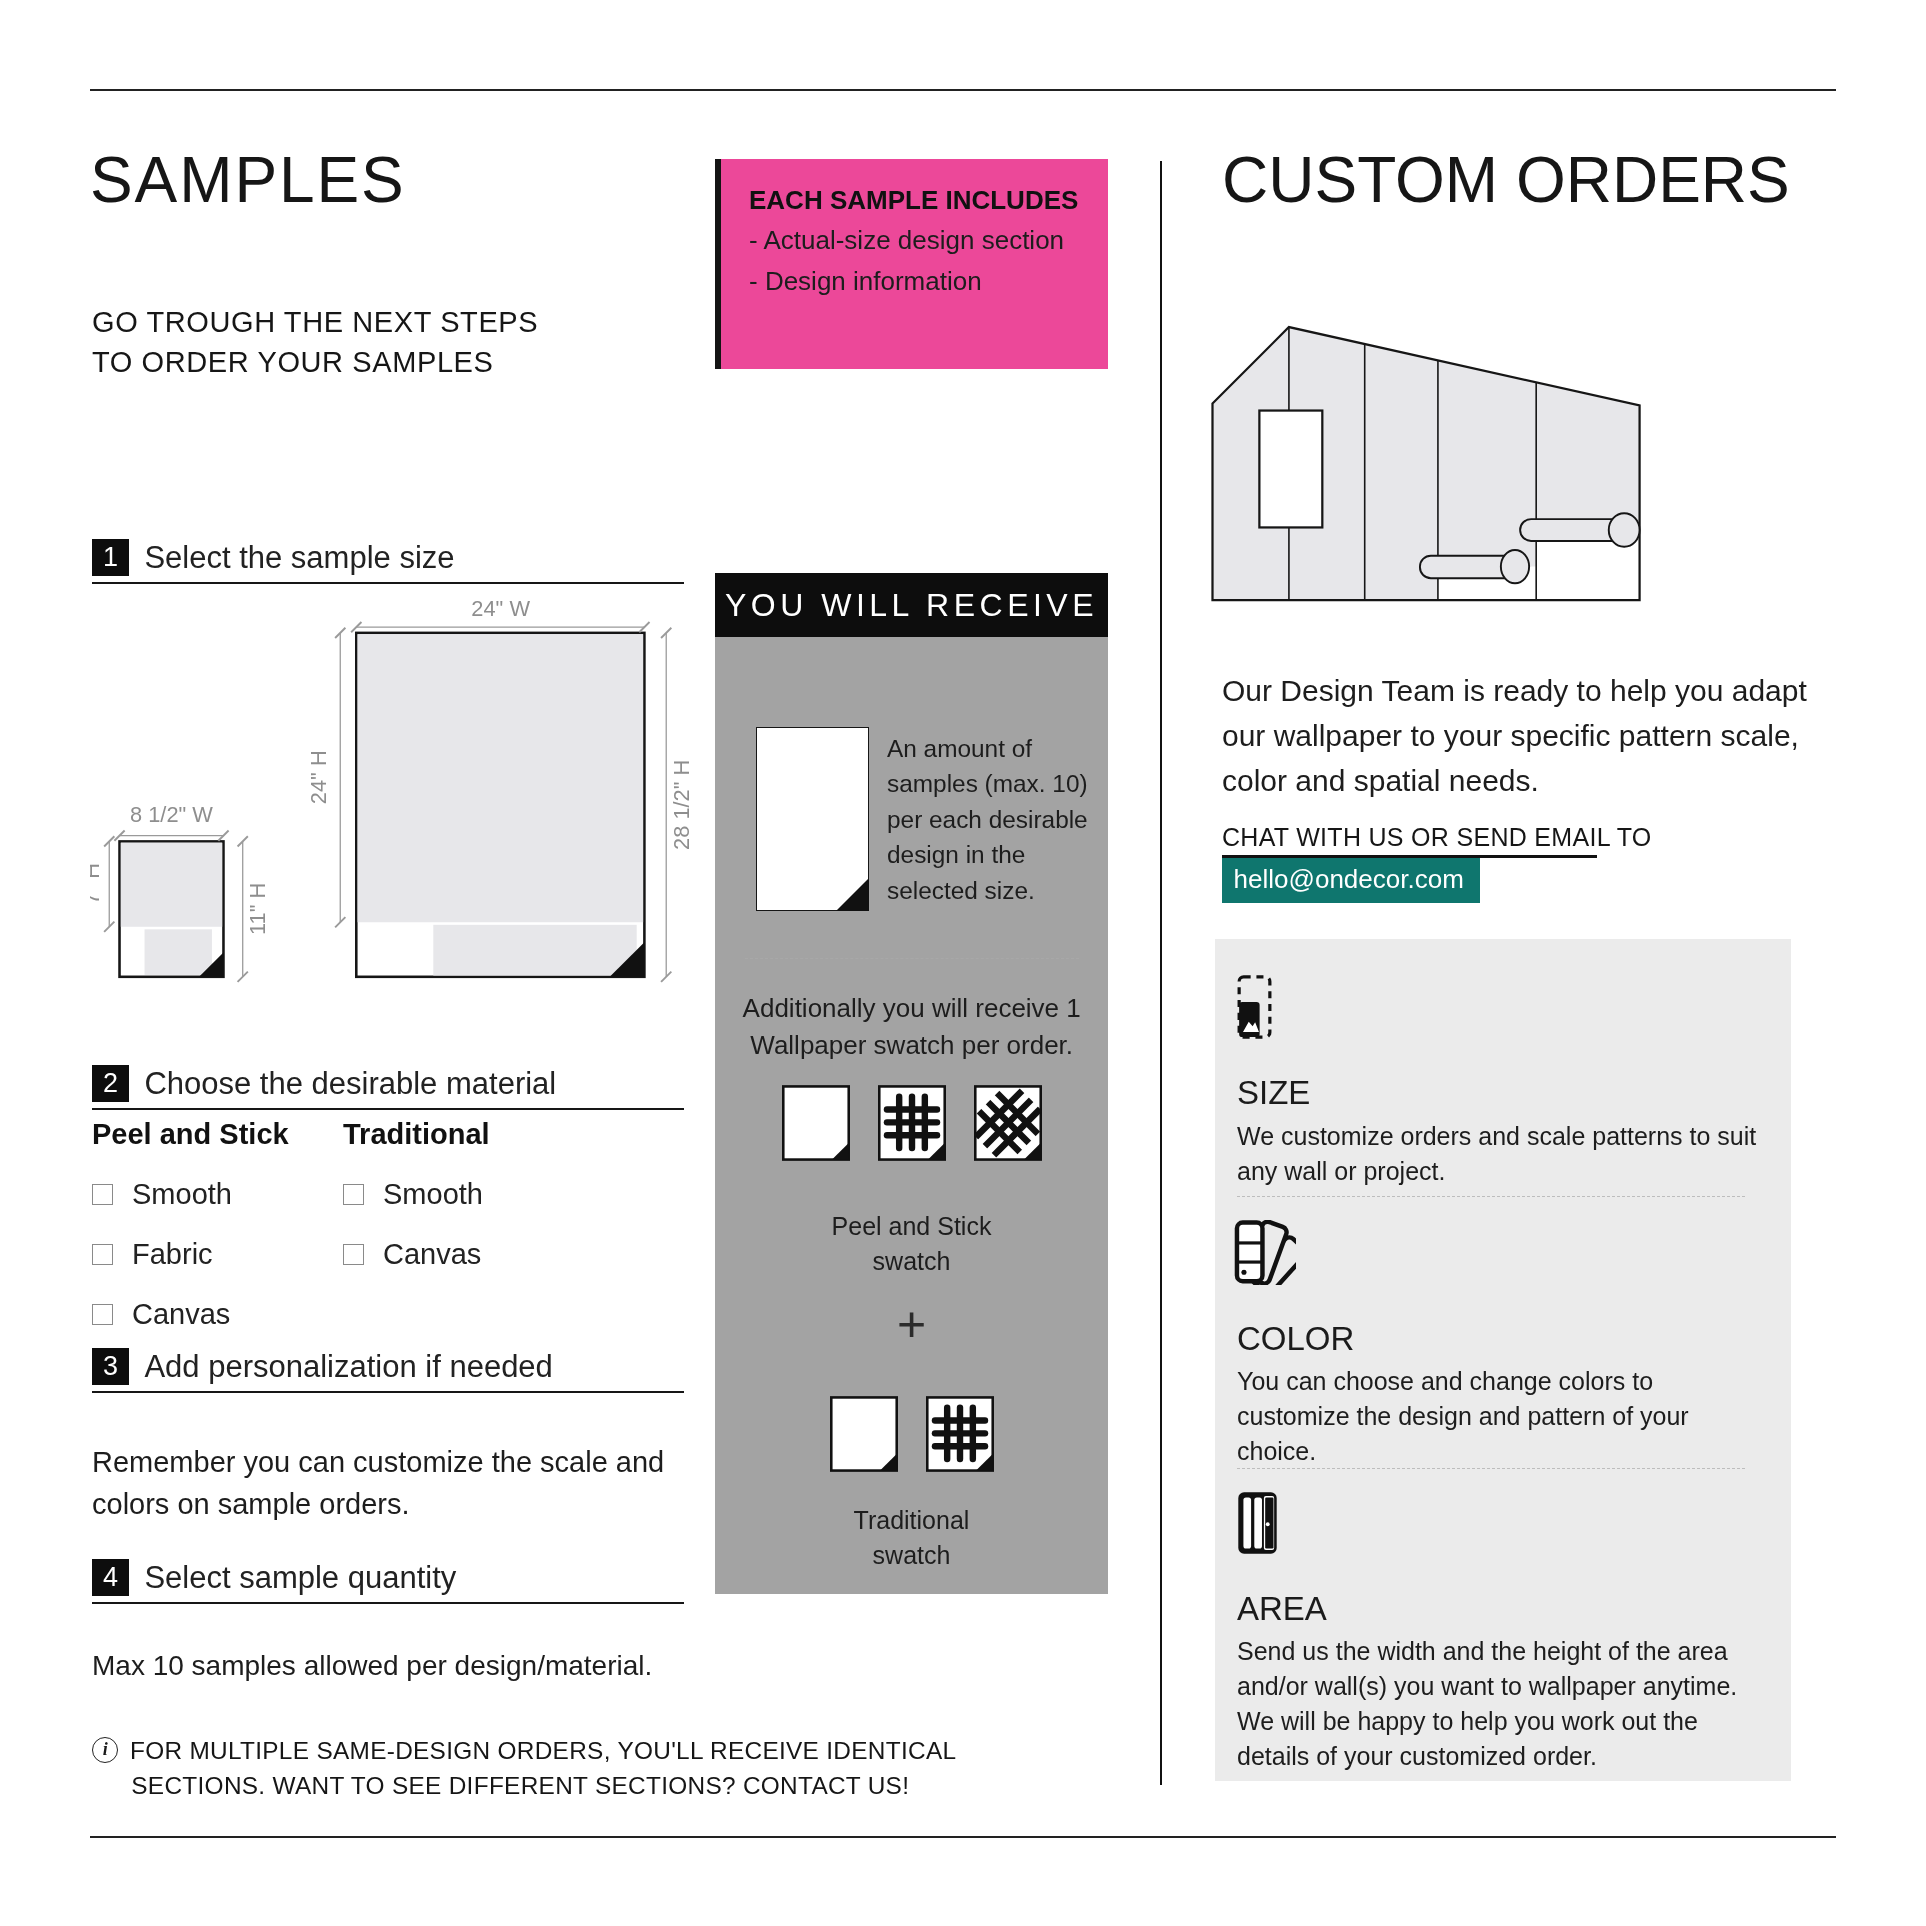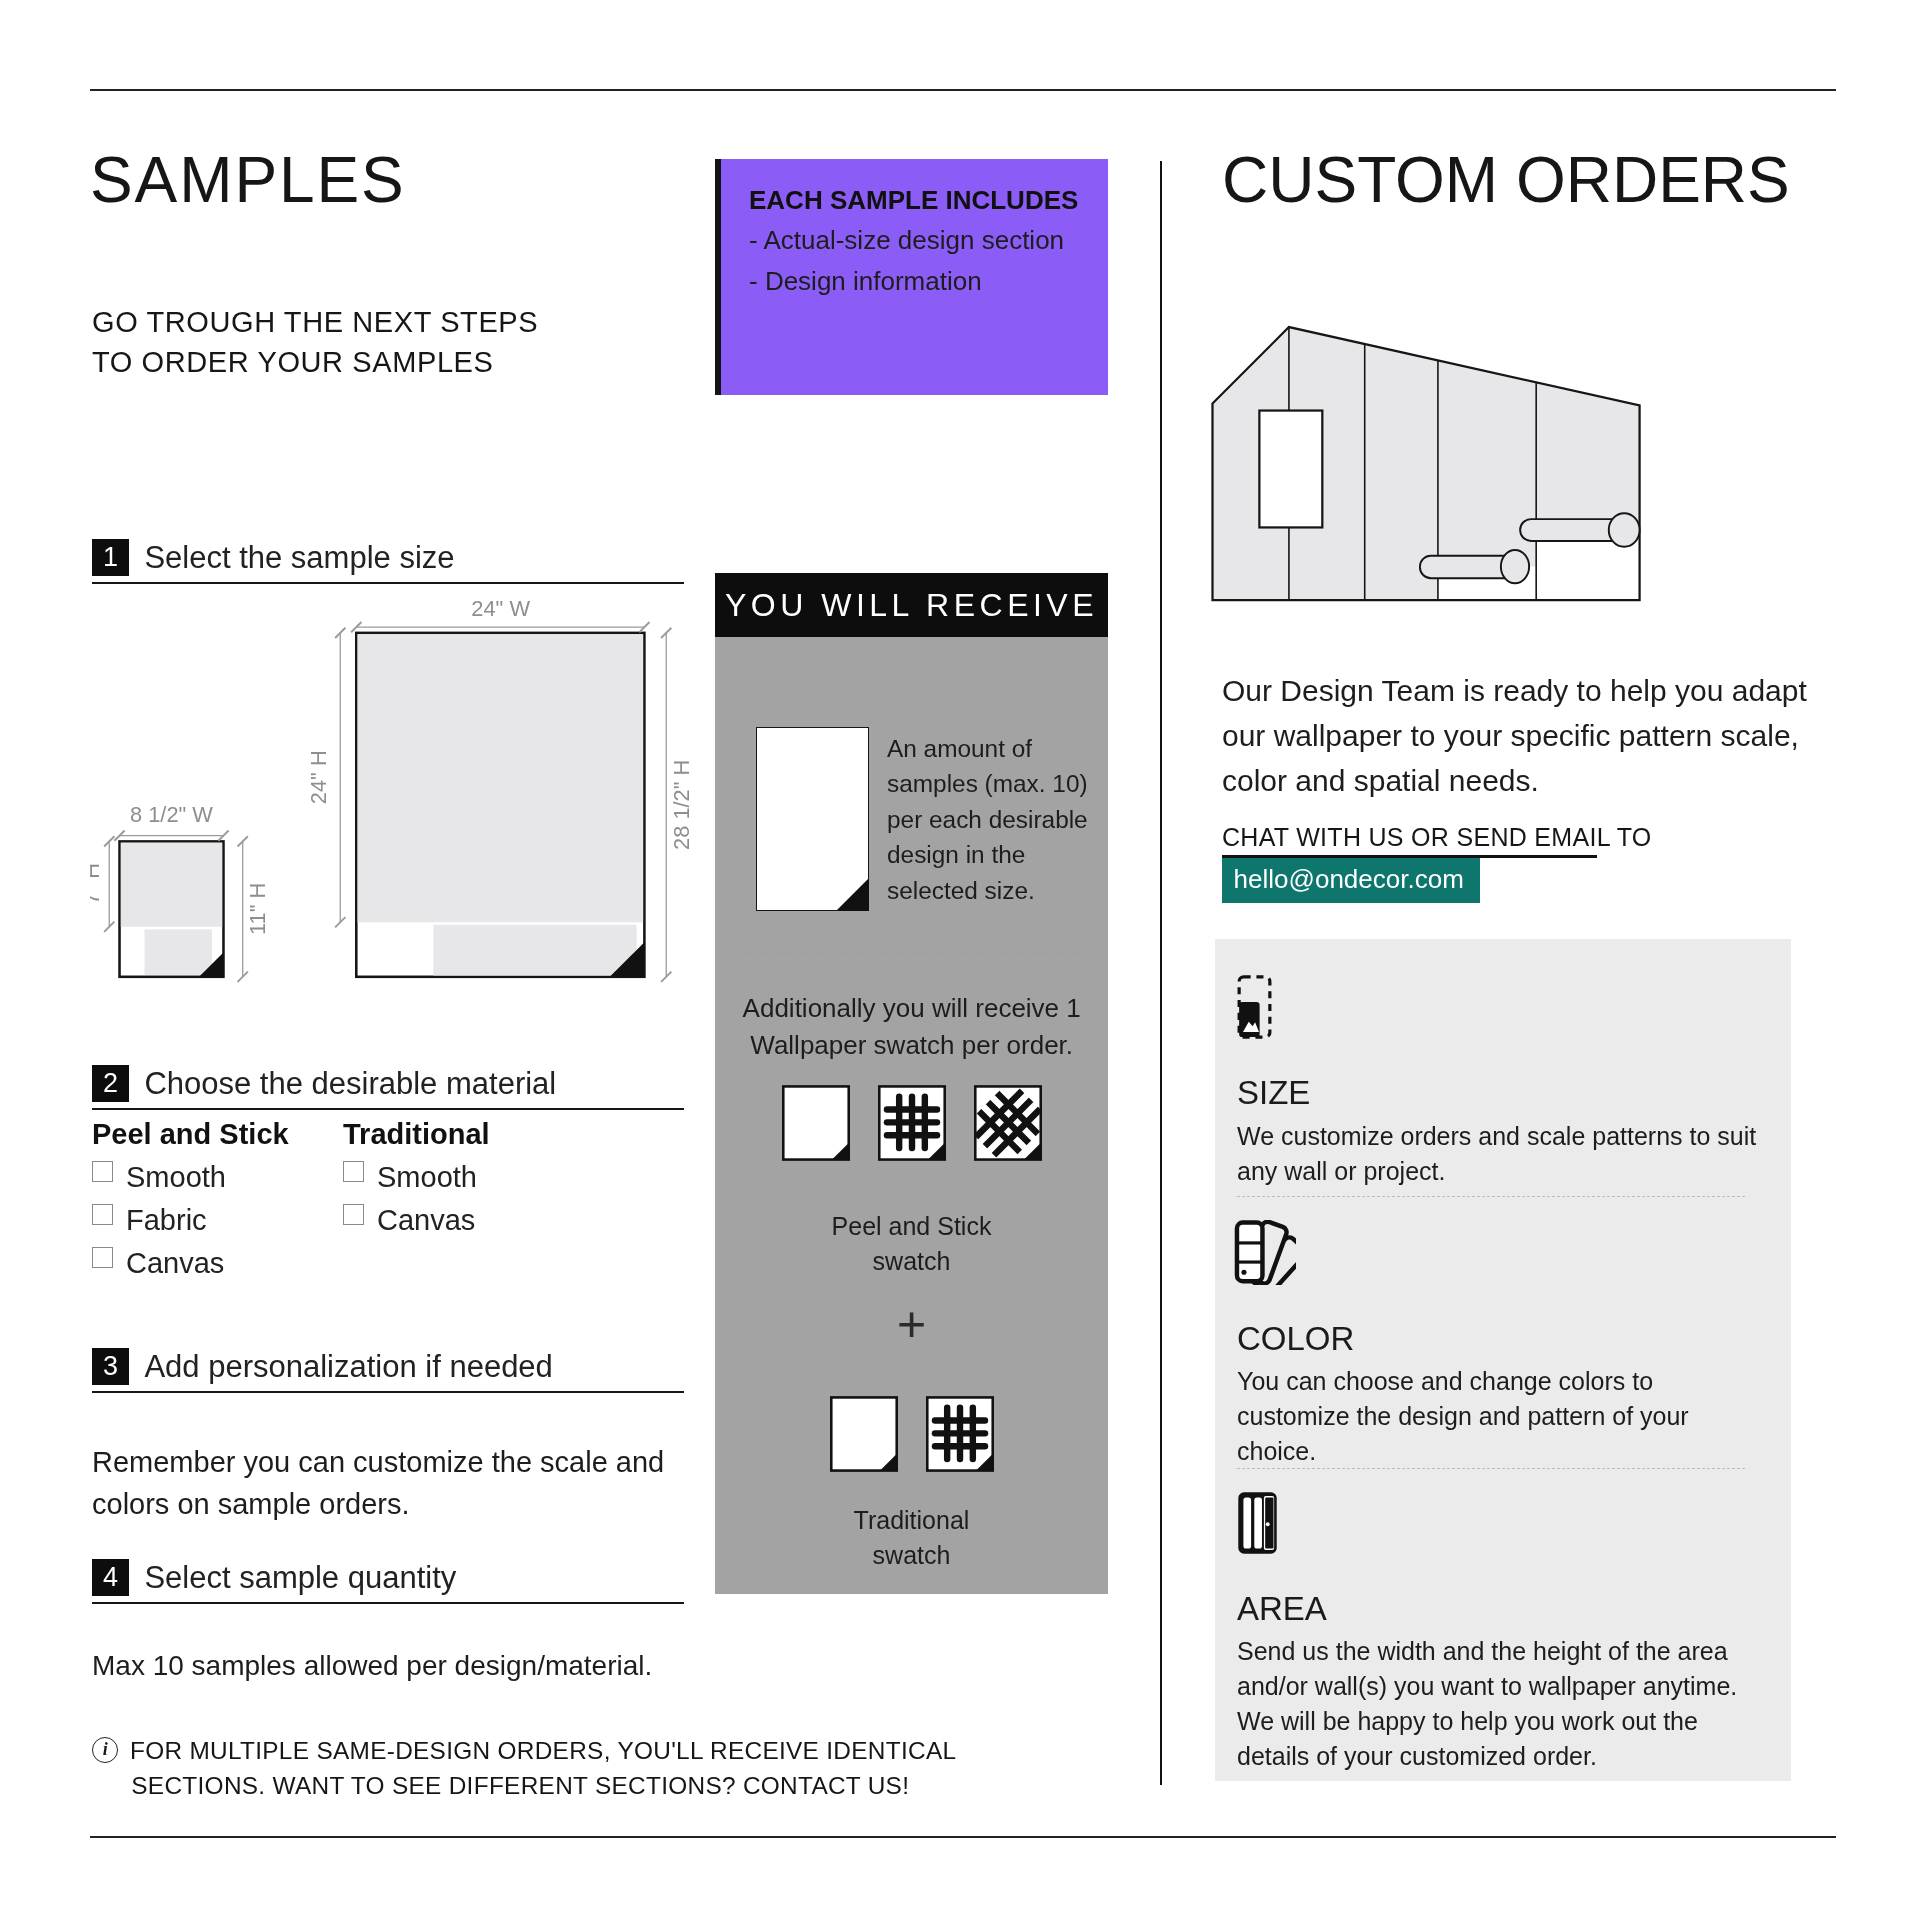--- a/index.html
+++ b/index.html
@@ -16,37 +16,37 @@
 
   
   .step{position:absolute;left:92px;width:592px;border-bottom:2.6px solid #161616;
         display:flex;align-items:center;gap:15.4px;padding-bottom:6.4px;}
   .step-num{width:37px;height:37px;background:#0d0d0d;color:#fff;font-size:27px;
             display:flex;align-items:center;justify-content:center;flex:0 0 auto;}
   .step-label{font-size:31px;color:#222;white-space:nowrap;}
 
   
   .mat-title{font-size:29px;font-weight:700;color:#111;}
-  .mat-row{display:flex;align-items:flex-start;gap:13px;margin-top:10px;}
+  .mat-row{display:flex;align-items:center;gap:19px;margin-top:27px;}
   .checkbox{width:19px;height:19px;border:1.9px solid #8a8a8a;background:#fff;flex:0 0 auto;}
   .mat-label{font-size:29px;color:#222;}
 
   .body-text{font-size:29px;line-height:1.45;color:#1d1d1d;margin-top:36px;}
 
   
   .footnote{position:absolute;left:92px;top:1734px;display:flex;gap:11.6px;}
   .info-circle{width:24.4px;height:24.4px;border:1.9px solid #222;border-radius:50%;
                display:flex;align-items:center;justify-content:center;
                font-family:"Liberation Serif",serif;font-style:italic;font-weight:700;
                font-size:18px;margin-top:2.6px;flex:0 0 auto;}
   .footnote-line{font-size:24.4px;line-height:1.42;letter-spacing:0.3px;color:#161616;}
 
   
-  .includes-box{position:absolute;left:715px;top:159px;width:393px;height:236px;
-                box-sizing:border-box;background:#8b5cf6;border-left:6.4px solid #141414;
+  .includes-box{position:absolute;left:715px;top:159px;width:393px;height:210px;
+                box-sizing:border-box;background:#ec4899;border-left:6.4px solid #141414;
                 padding:26px 16.7px 0 28px;}
   .includes-title{font-size:26px;font-weight:700;color:#111;}
   .includes-item{font-size:26px;line-height:1.25;color:#1d1d1d;padding-left:15.4px;text-indent:-15.4px;margin-top:8.3px;}
 
   
   .receive-panel{position:absolute;left:715px;top:573px;width:393px;height:1021px;background:#a3a3a3;}
   .receive-bar{position:absolute;left:0;top:0;width:100%;height:64px;background:#0d0d0d;
                color:#fff;font-size:32px;letter-spacing:4.5px;display:flex;align-items:center;justify-content:center;}
   .sheet-icon{position:absolute;left:41px;top:154px;width:113px;height:184px;background:#fff;
               border:1.9px solid #161616;box-sizing:border-box;}

